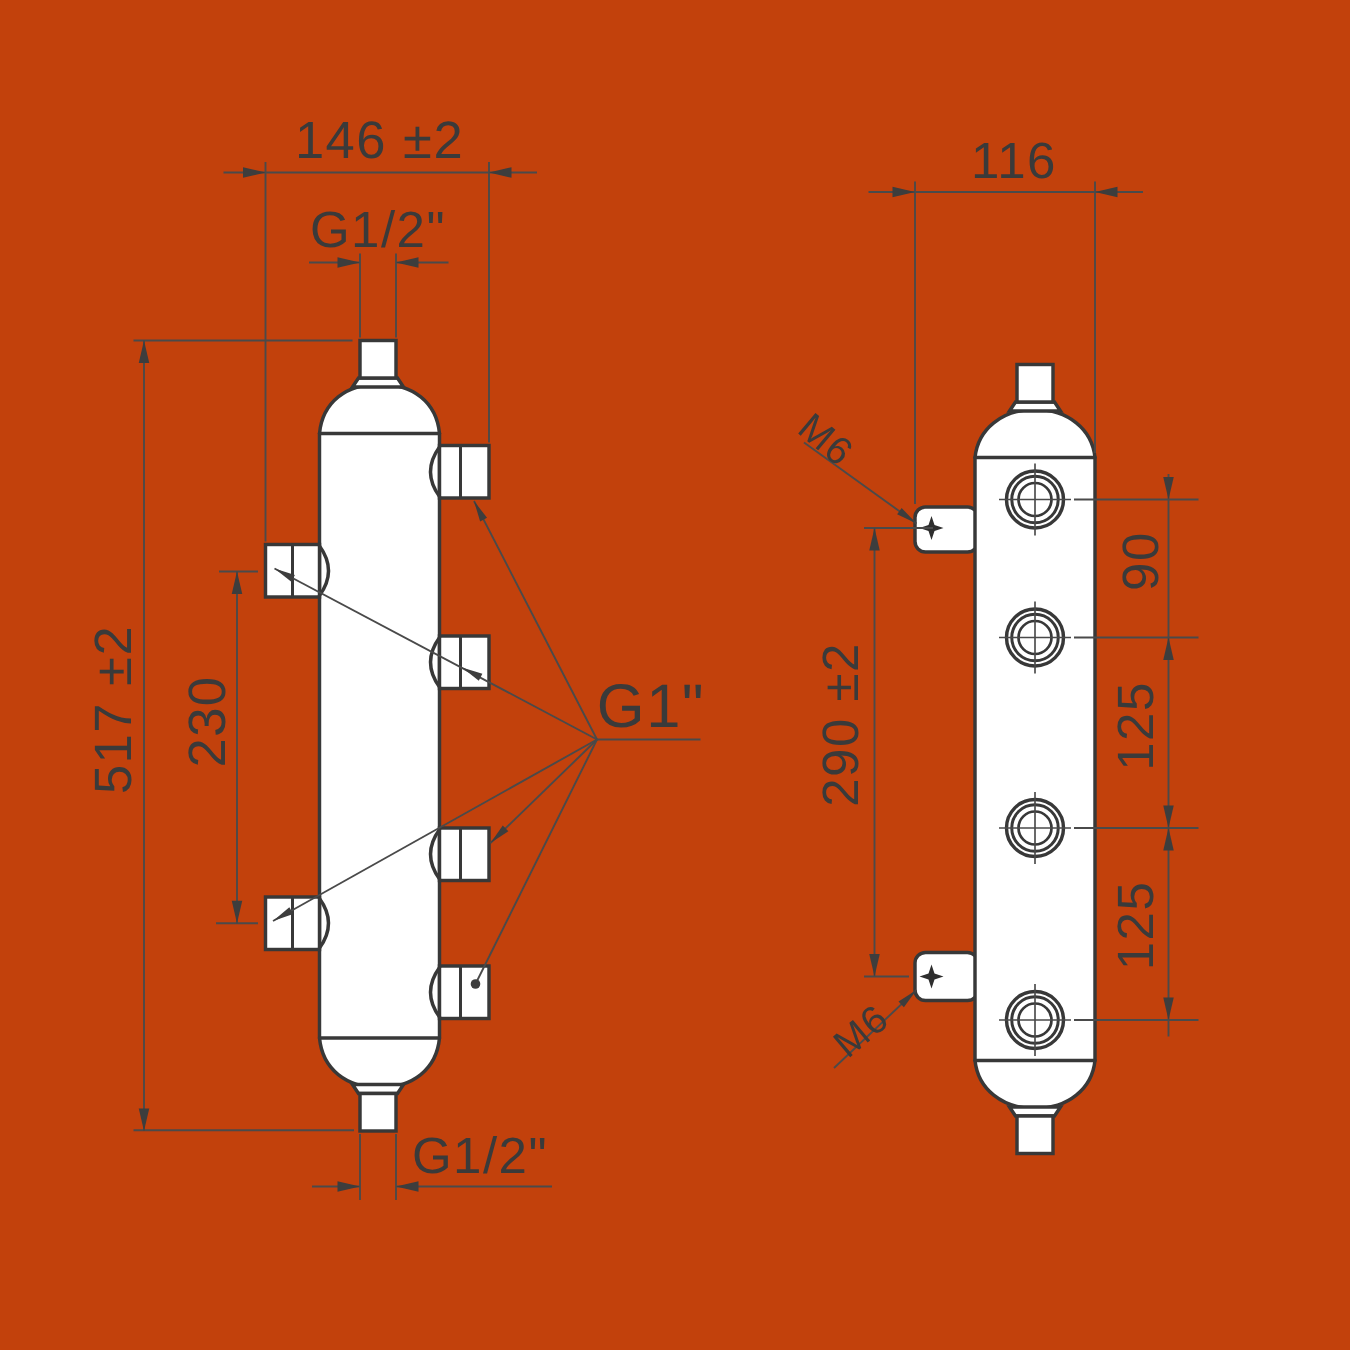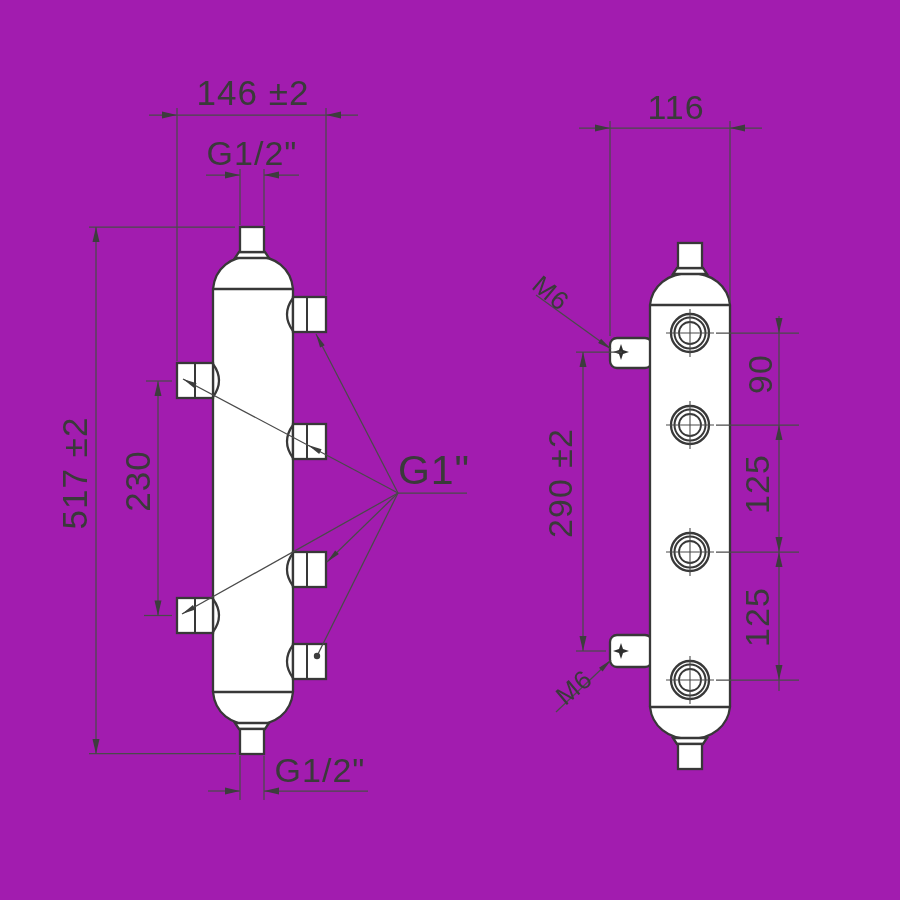--- a/index.html
+++ b/index.html
@@ -1,16 +1,16 @@
 <!DOCTYPE html>
 <html><head>
 <meta charset="utf-8">
 <style>
   html,body{margin:0;padding:0;background:#ffffff;}
-  .stage{width:900px;height:900px;background:#a21caf;position:relative;}
+  .stage{width:900px;height:900px;background:#c2410c;position:relative;}
   svg{display:block;}
   .outline{stroke:#383838;stroke-width:2.3;fill:none;stroke-linecap:round;}
   .outline-fill{stroke:#383838;stroke-width:2.3;fill:#ffffff;}
   .thin{stroke:#4a4a4a;stroke-width:1.25;fill:none;stroke-linecap:butt;}
   .center{stroke:#4a4a4a;stroke-width:1.1;fill:none;}
   .divider{stroke:#383838;stroke-width:2;fill:none;}
   .arrow{fill:#3d3d3d;stroke:none;}
   .marker{fill:#2e2e2e;stroke:none;}
   .dim-text{font-family:"Liberation Sans","DejaVu Sans",sans-serif;fill:#3a3a3a;letter-spacing:1px;}
 </style>

